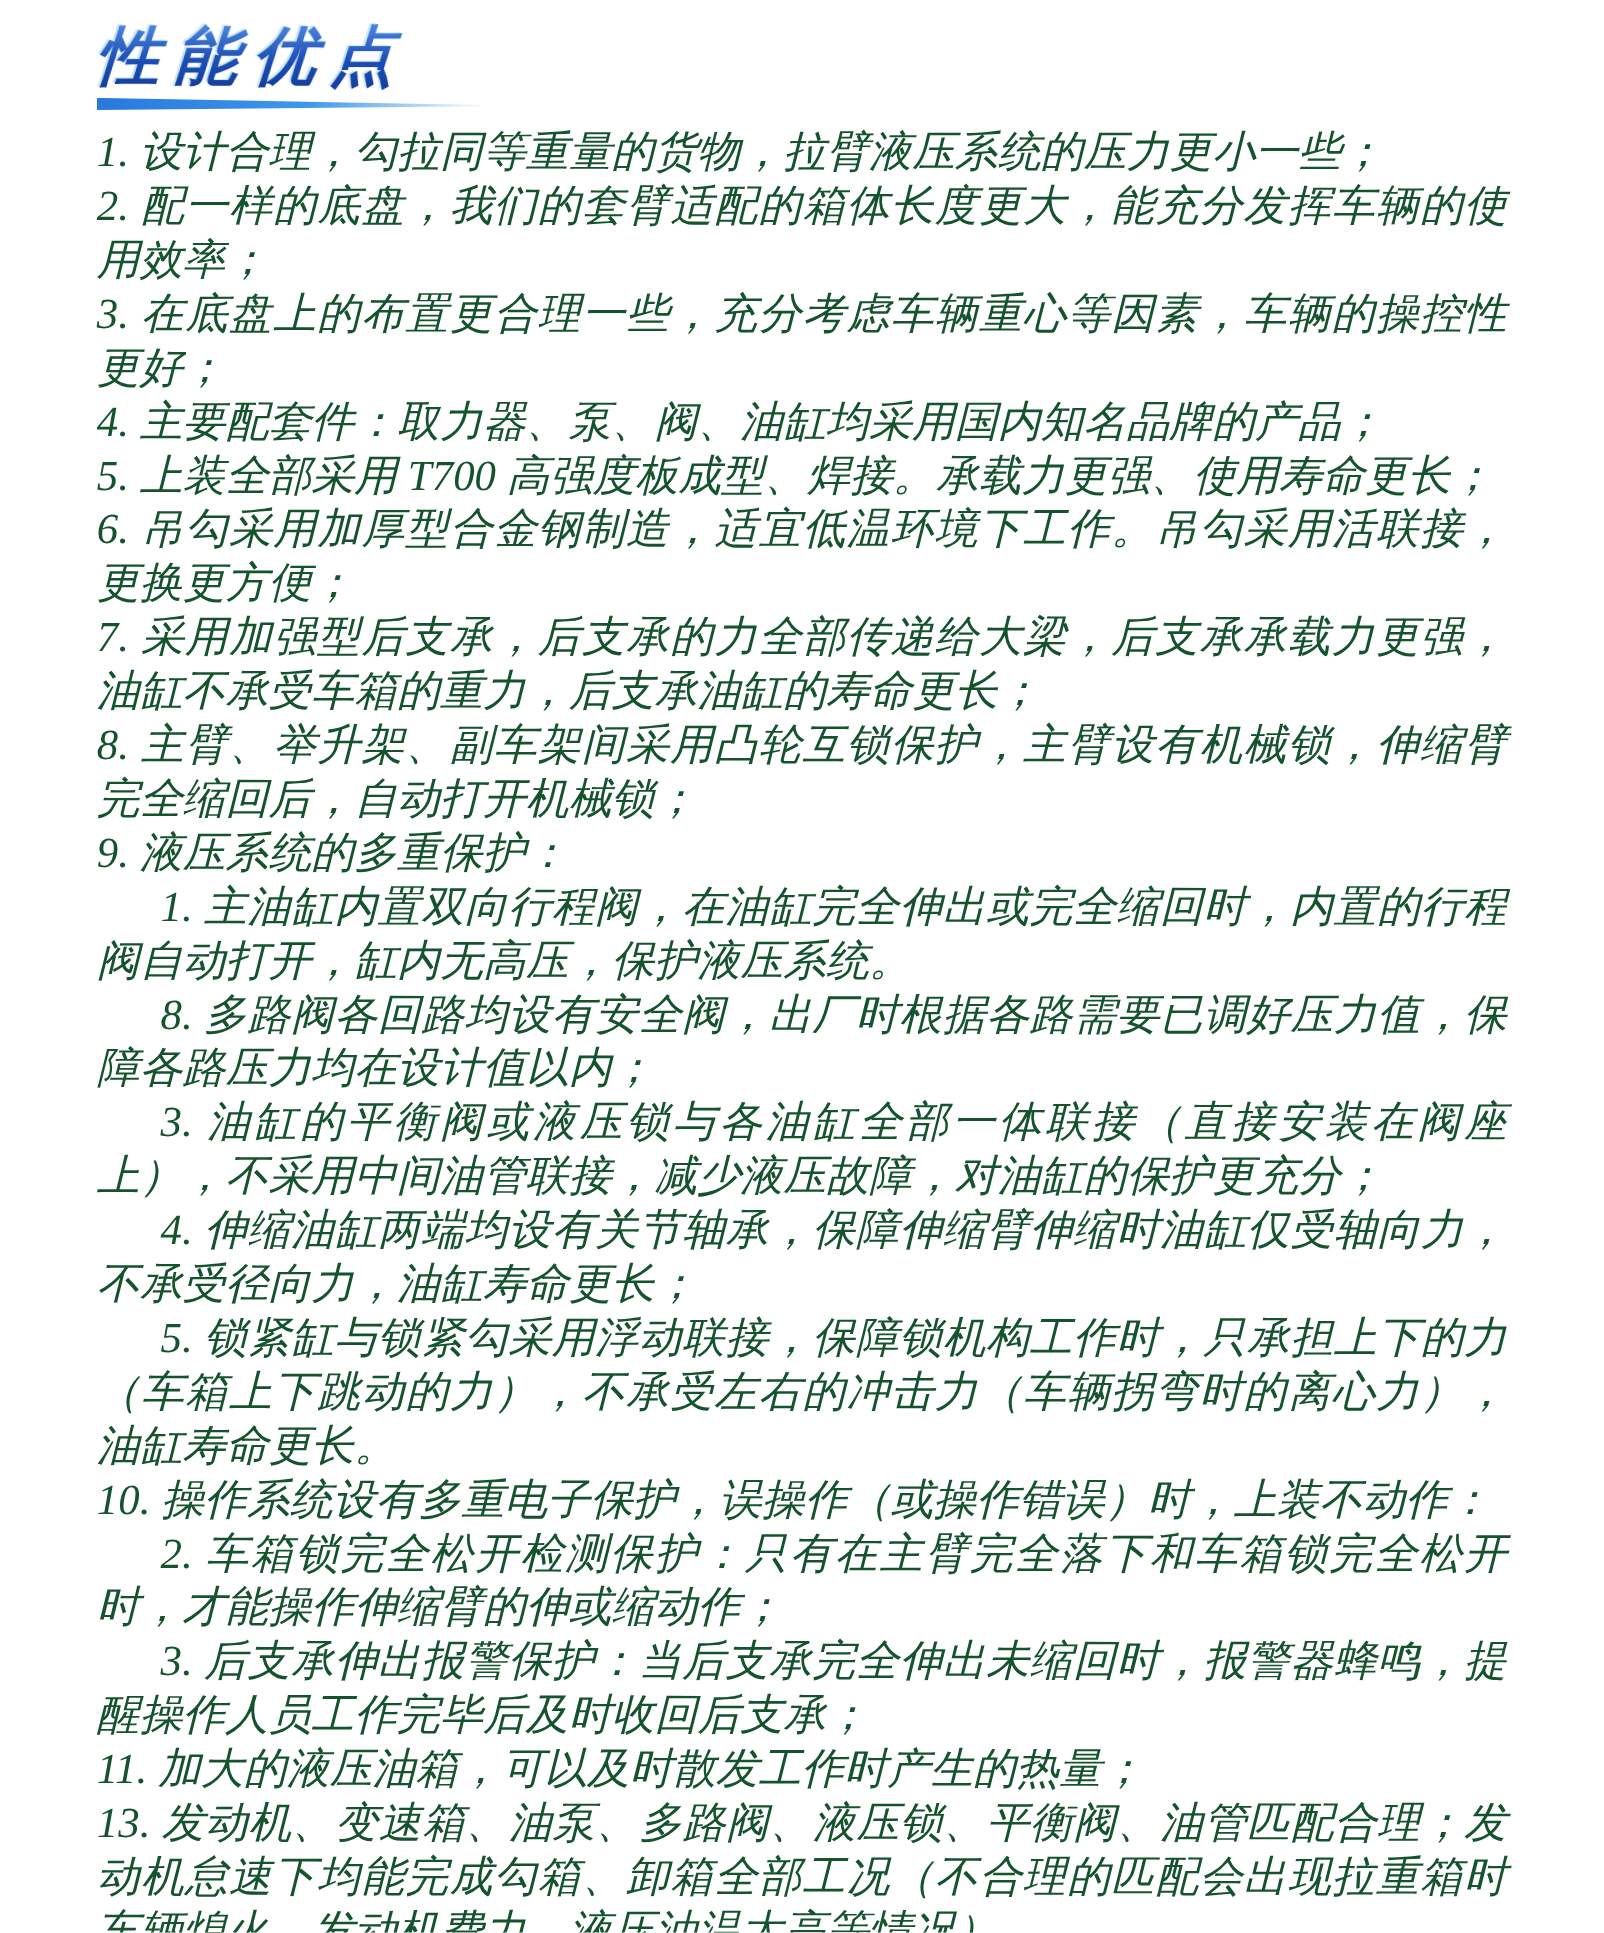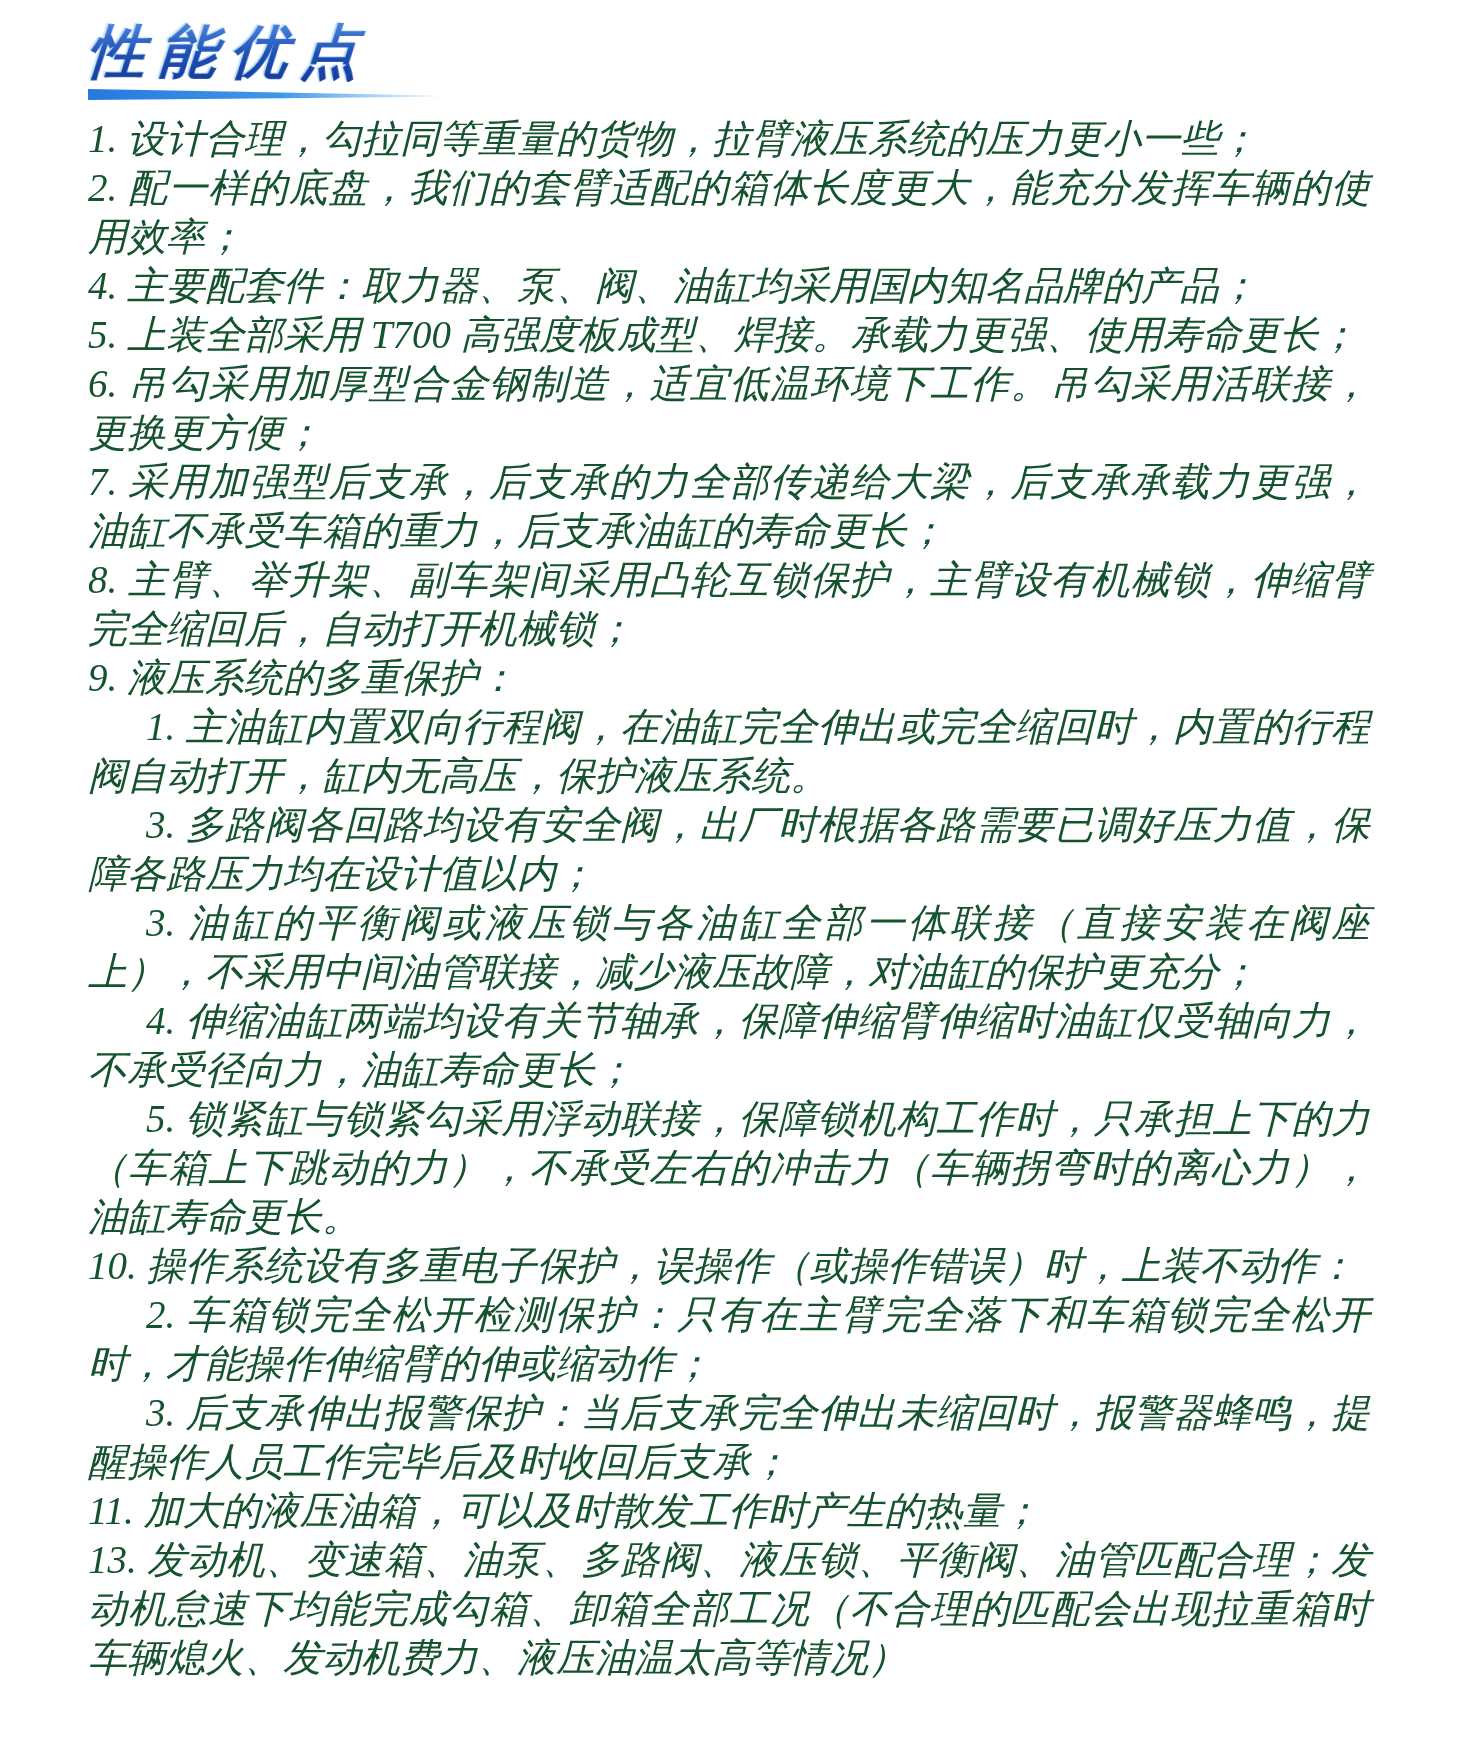--- a/index.html
+++ b/index.html
@@ -61,28 +61,29 @@
 <body>
 
 <div class="page">
   <div class="title-wrap">
     <h1 class="page-title">性能优点</h1>
     <div class="title-underline"></div>
   </div>
   <div class="feature-list">
       <p>1. 设计合理，勾拉同等重量的货物，拉臂液压系统的压力更小一些；</p>
       <p>2. 配一样的底盘，我们的套臂适配的箱体长度更大，能充分发挥车辆的使用效率；</p>
+      <p>3. 在底盘上的布置更合理一些，充分考虑车辆重心等因素，车辆的操控性更好；</p>
       <p>4. 主要配套件：取力器、泵、阀、油缸均采用国内知名品牌的产品；</p>
       <p>5. 上装全部采用 T700 高强度板成型、焊接。承载力更强、使用寿命更长；</p>
       <p>6. 吊勾采用加厚型合金钢制造，适宜低温环境下工作。吊勾采用活联接，更换更方便；</p>
       <p>7. 采用加强型后支承，后支承的力全部传递给大梁，后支承承载力更强，油缸不承受车箱的重力，后支承油缸的寿命更长；</p>
       <p>8. 主臂、举升架、副车架间采用凸轮互锁保护，主臂设有机械锁，伸缩臂完全缩回后，自动打开机械锁；</p>
       <p>9. 液压系统的多重保护：</p>
       <p class="indent">1. 主油缸内置双向行程阀，在油缸完全伸出或完全缩回时，内置的行程阀自动打开，缸内无高压，保护液压系统。</p>
-      <p class="indent">3. 多路阀各回路均设有安全阀，出厂时根据各路需要已调好压力值，保障各路压力均在设计值以内；</p>
+      <p class="indent">8. 多路阀各回路均设有安全阀，出厂时根据各路需要已调好压力值，保障各路压力均在设计值以内；</p>
       <p class="indent">3. 油缸的平衡阀或液压锁与各油缸全部一体联接（直接安装在阀座上），不采用中间油管联接，减少液压故障，对油缸的保护更充分；</p>
       <p class="indent">4. 伸缩油缸两端均设有关节轴承，保障伸缩臂伸缩时油缸仅受轴向力，不承受径向力，油缸寿命更长；</p>
       <p class="indent">5. 锁紧缸与锁紧勾采用浮动联接，保障锁机构工作时，只承担上下的力（车箱上下跳动的力），不承受左右的冲击力（车辆拐弯时的离心力），油缸寿命更长。</p>
       <p>10. 操作系统设有多重电子保护，误操作（或操作错误）时，上装不动作：</p>
       <p class="indent">2. 车箱锁完全松开检测保护：只有在主臂完全落下和车箱锁完全松开时，才能操作伸缩臂的伸或缩动作；</p>
       <p class="indent">3. 后支承伸出报警保护：当后支承完全伸出未缩回时，报警器蜂鸣，提醒操作人员工作完毕后及时收回后支承；</p>
       <p>11. 加大的液压油箱，可以及时散发工作时产生的热量；</p>
       <p>13. 发动机、变速箱、油泵、多路阀、液压锁、平衡阀、油管匹配合理；发动机怠速下均能完成勾箱、卸箱全部工况（不合理的匹配会出现拉重箱时车辆熄火、发动机费力、液压油温太高等情况）</p>
     </div>
 </div>

